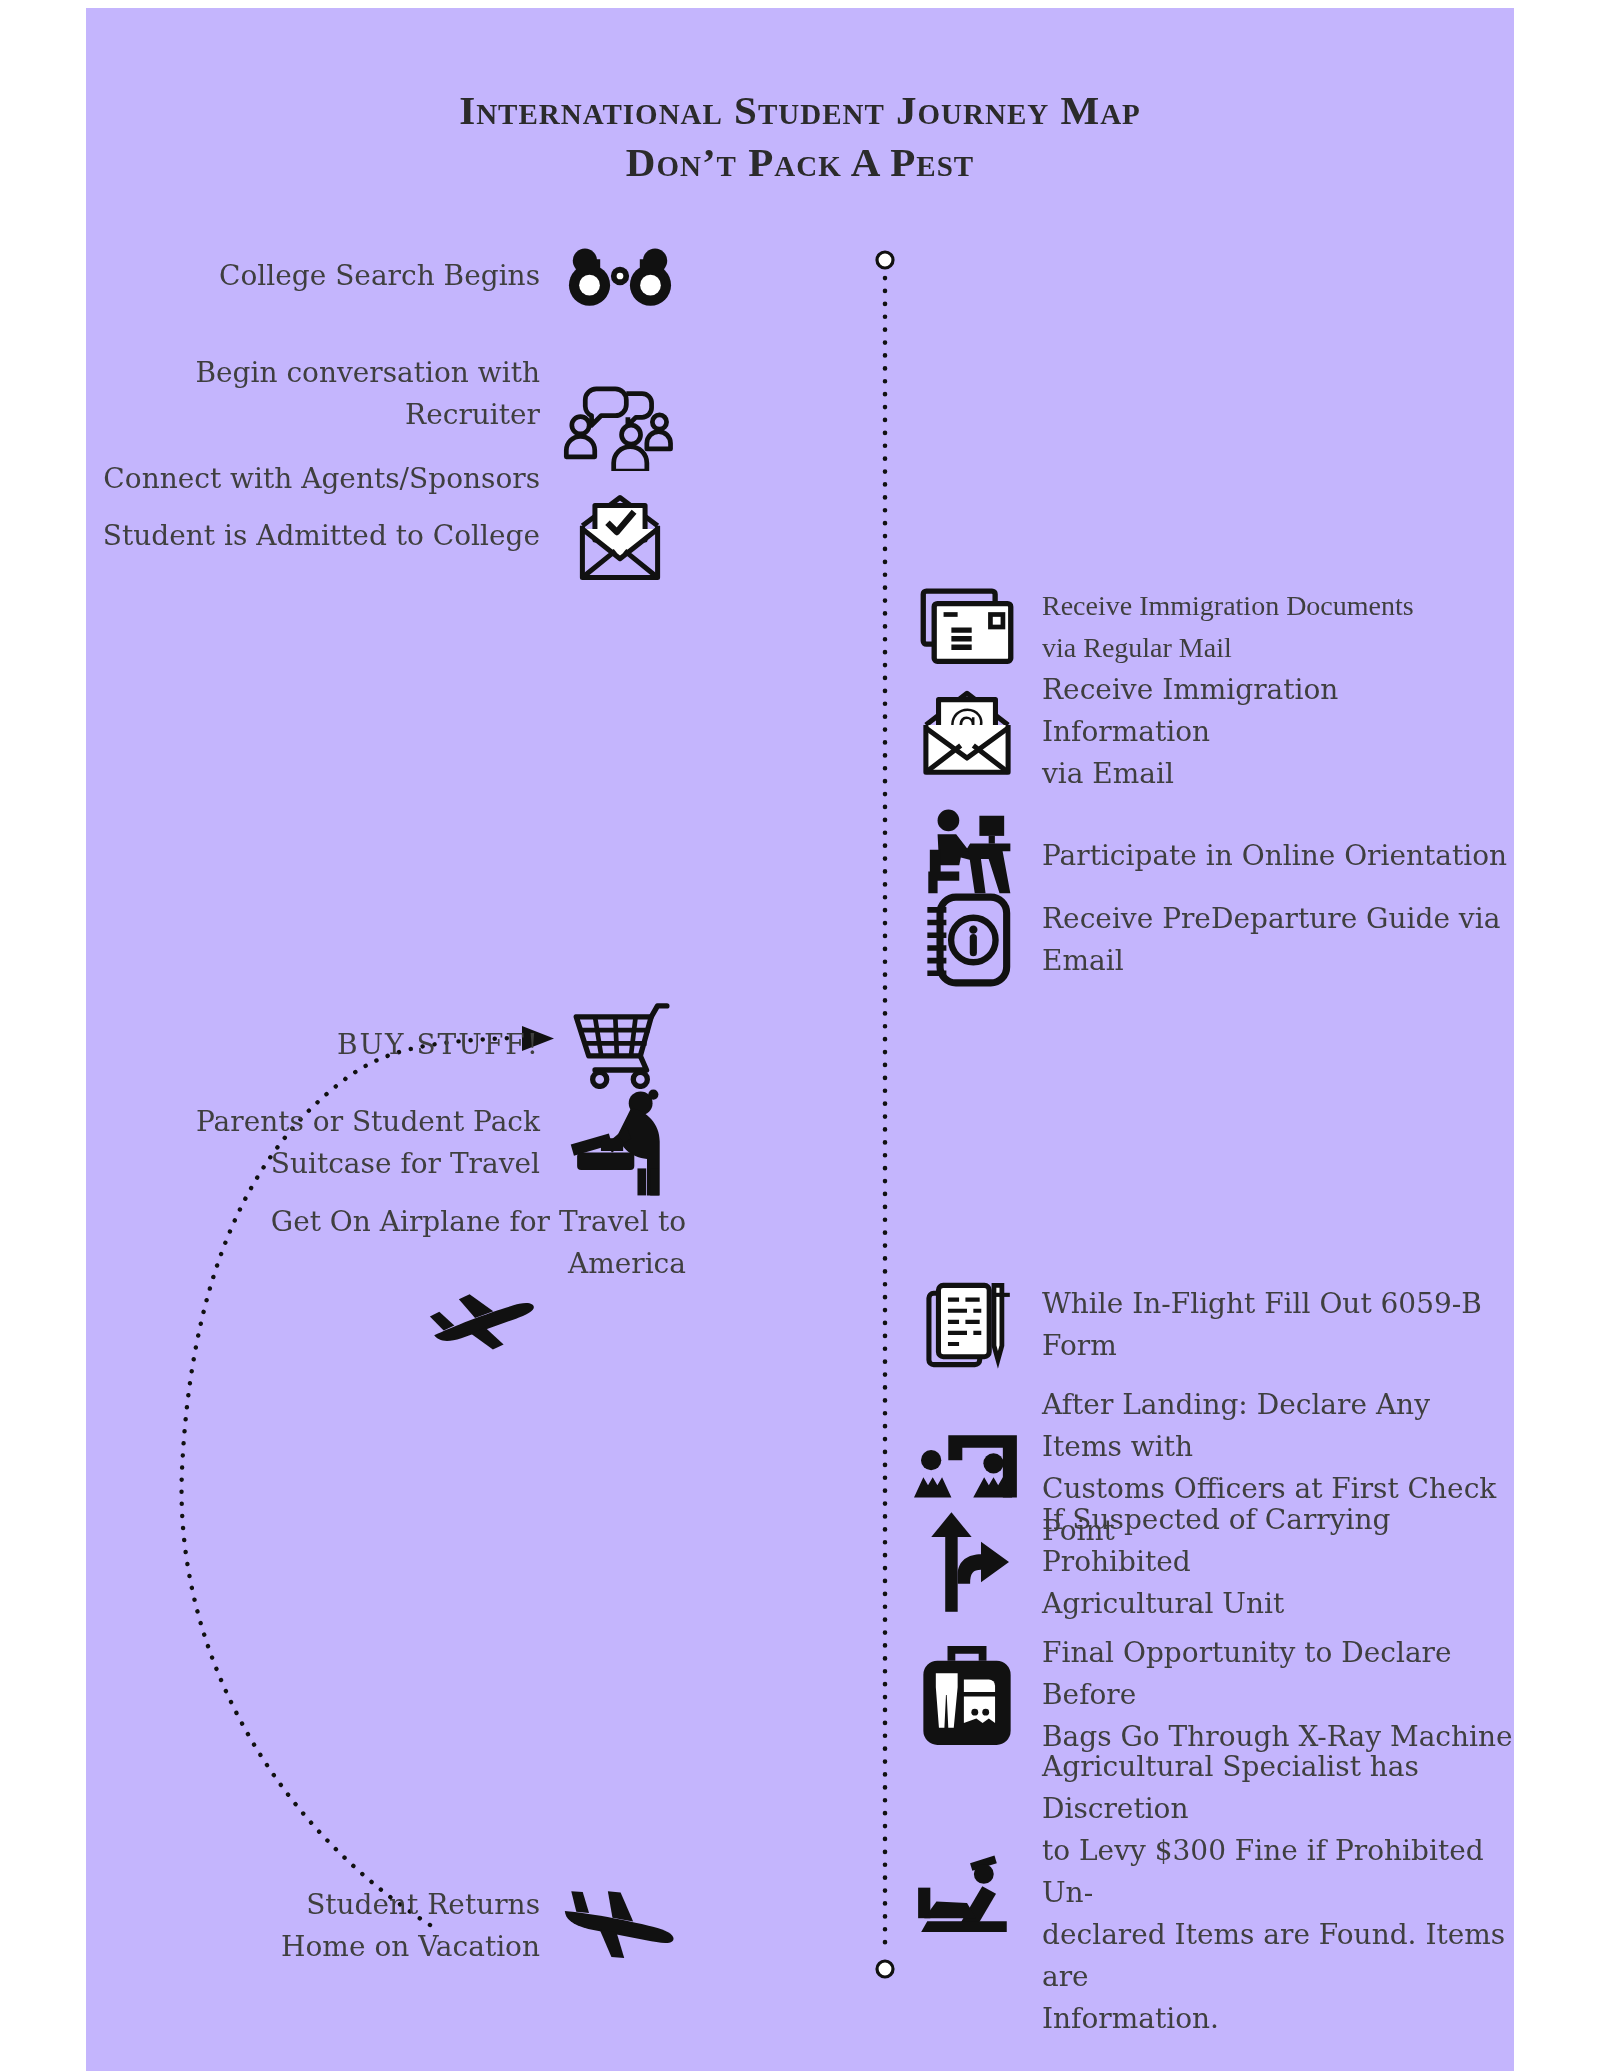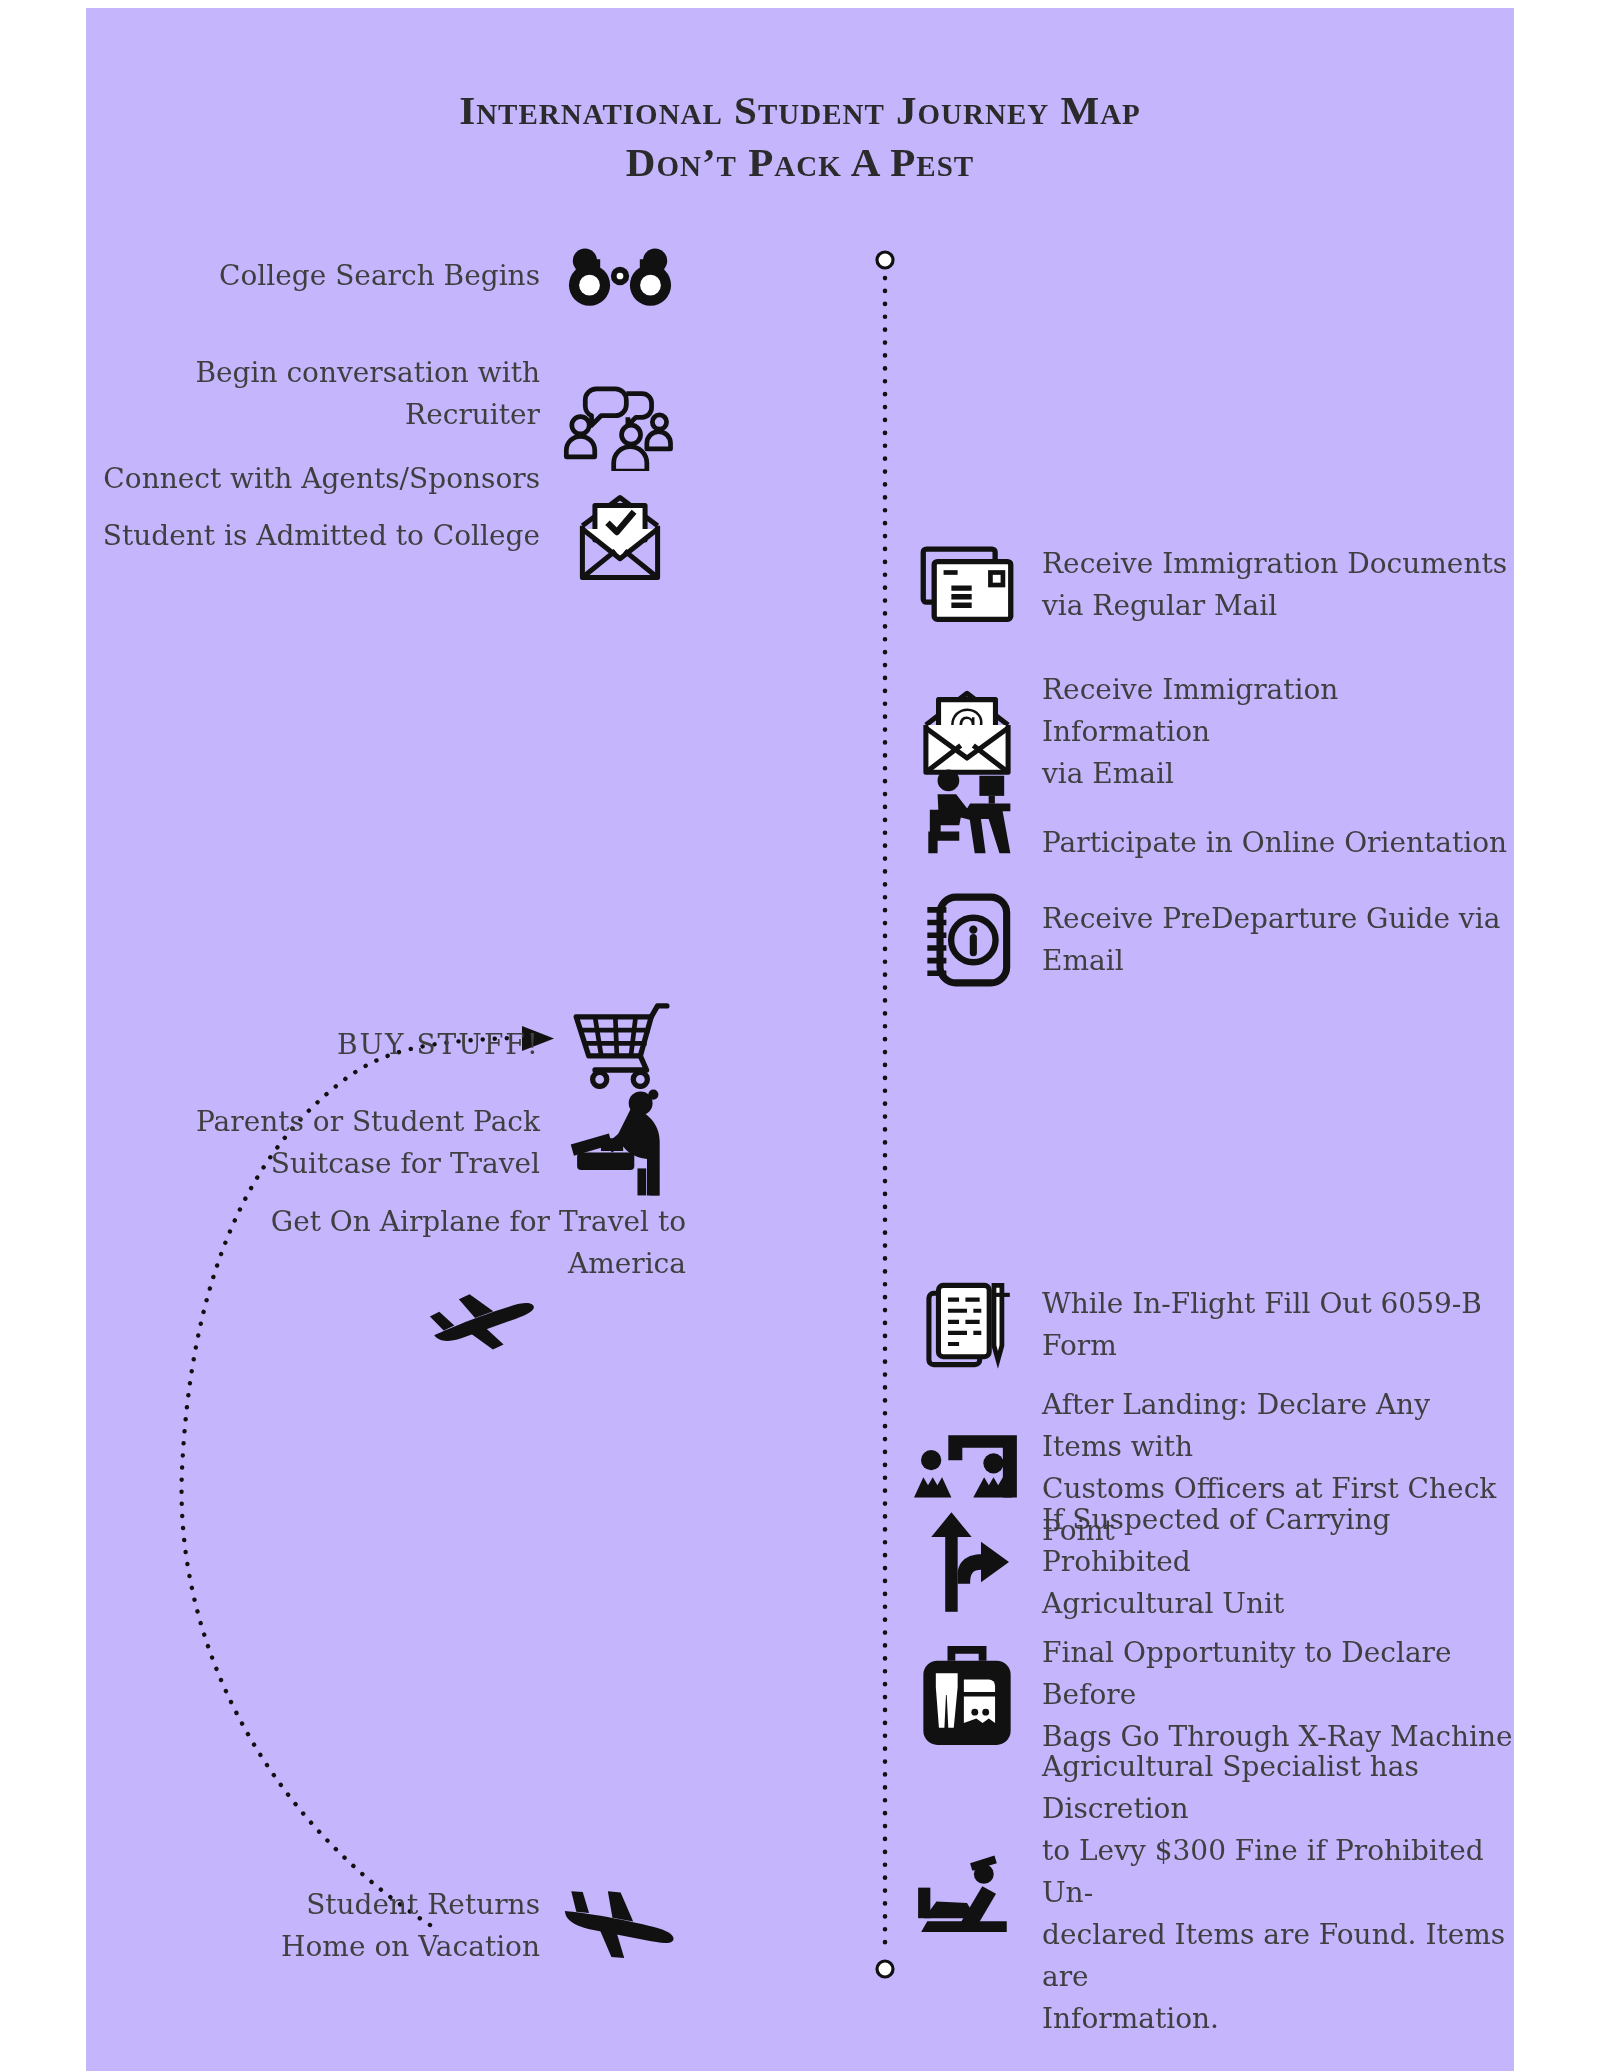--- a/index.html
+++ b/index.html
@@ -26,22 +26,22 @@
   .right { left:826px; }
   .right .iconbox { width:110px; margin-right:20px; display:flex; justify-content:center; align-items:center; flex:0 0 auto; }
   .right .text { max-width:580px; }
   #step-buy-stuff .text { letter-spacing:2px; }
   #step-recruiter-agents .line + .line { margin-top:22px; }
   
   #step-college-search{top:236px;} #step-recruiter-agents{top:344px;}
   #step-admitted{top:483px;} #step-buy-stuff{top:993px;}
   #step-pack-suitcase{top:1081px;} #step-airplane-america{top:1193px;flex-direction:column;}
   #step-return-home{top:1876px;}
-  #step-immigration-documents{top:534px;} #step-immigration-email{top:661px;}
-  #step-online-orientation{top:760px;align-items:flex-end;} #step-predeparture-guide{top:884px;}
+  #step-immigration-documents{top:576px;font-family:Liberation Serif, serif;} #step-immigration-email{top:661px;}
+  #step-online-orientation{top:800px;} #step-predeparture-guide{top:884px;}
   #step-inflight-form{top:1271px;} #step-declare-items{top:1376px;}
   #step-referred-agricultural-unit{top:1491px;} #step-xray-declare{top:1624px;}
   #step-agricultural-specialist-fine{top:1738px;}
 </style>
 </head>
 <body>
 
 <div class="page">
 
   <div class="title-block">

